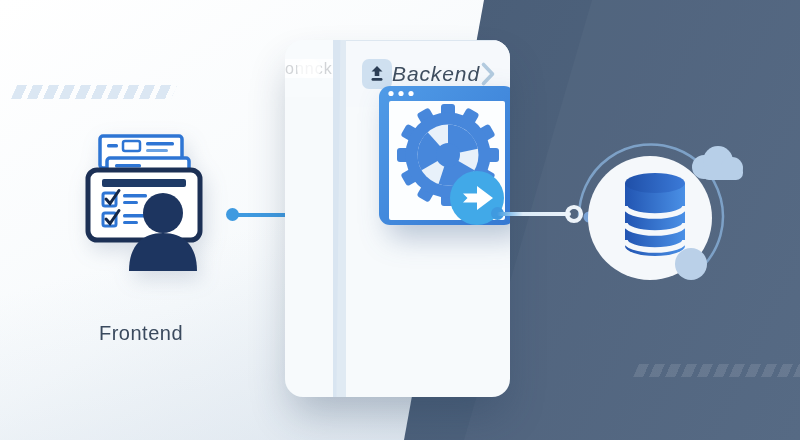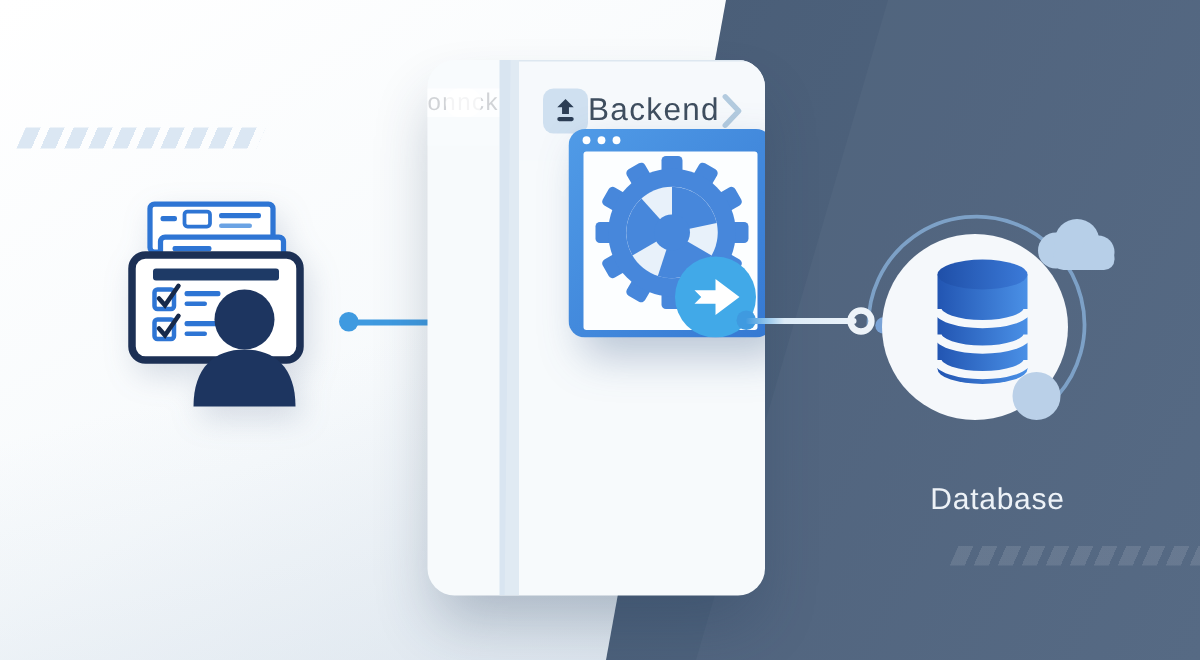--- a/index.html
+++ b/index.html
@@ -60,20 +60,21 @@
   .header-pill.left{left:12px;}
   .header-pill.right{right:12px;}
   .card-body{position:relative;flex:1;background:#d9e5f1;}
   .body-sheen{position:absolute;inset:0;background:rgba(255,255,255,.20);
     clip-path:polygon(58% 0,100% 0,100% 100%,28% 100%);}
   .browser-icon{position:absolute;left:46px;top:46px;filter:drop-shadow(9px 13px 14px rgba(45,80,130,.30));}
   .card-footer{
     height:67px;background:#f6f9fc;display:flex;align-items:center;
     padding:0 14px 0 16px;box-sizing:border-box;cursor:pointer;
     box-shadow:inset 0 1px 0 rgba(205,218,231,.6);
+    font-style:italic;
   }
   .upload-chip{width:30px;height:30px;border-radius:7px;background:#cfe0f0;
     display:flex;align-items:center;justify-content:center;flex:0 0 auto;}
   .footer-label{flex:1;text-align:center;font-size:21px;color:#3f4e5f;letter-spacing:.9px;font-weight:500;}
   .chevron{flex:0 0 auto;display:flex;align-items:center;}
   
   .database-illu{position:absolute;left:556px;top:128px;}
 </style>
 </head>
 <body>
@@ -109,20 +110,21 @@
       <rect x="38" y="85" width="13" height="13" rx="2" fill="#ffffff" stroke="#2e75d4" stroke-width="3"></rect>
       <path d="M41 91 l4 4.5 l9 -13" fill="none" stroke="#16294a" stroke-width="3" stroke-linecap="round"></path>
       <rect x="58" y="86" width="24" height="3.5" rx="1.5" fill="#2e75d4"></rect>
       <rect x="58" y="93" width="15" height="3" rx="1.5" fill="#2e75d4"></rect>
     </g>
     <g>
       <circle cx="98" cy="85" r="20" fill="#1d3560"></circle>
       <path d="M64 143 C64 117 78 105 98 105 C118 105 132 117 132 143 Z" fill="#1d3560"></path>
     </g>
   </svg>
+  <div class="node-label frontend">Frontend</div>
 
   <div class="connector-line left"></div>
   <div class="connector-dot dot-a"></div>
   <div class="connector-dot dot-b"></div>
 
   <div class="card">
     <div class="card-header">
       <div class="header-pill left"></div>
       <div class="header-pill right"></div>
       <span class="card-title">onnck</span>
@@ -219,15 +221,14 @@
     <g>
       <rect x="69" y="55" width="60" height="63" fill="url(#dbGrad)"></rect>
       <ellipse cx="99" cy="118" rx="30" ry="10" fill="url(#dbGrad)"></ellipse>
       <path d="M69 78 A30 10 0 0 0 129 78" fill="none" stroke="#f5f8fb" stroke-width="5.5"></path>
       <path d="M69 95 A30 10 0 0 0 129 95" fill="none" stroke="#f5f8fb" stroke-width="5.5"></path>
       <path d="M69 112 A30 10 0 0 0 129 112" fill="none" stroke="#f5f8fb" stroke-width="5.5"></path>
       <ellipse cx="99" cy="55" rx="30" ry="10" fill="url(#dbGradTop)"></ellipse>
     </g>
     <circle cx="135" cy="136" r="16" fill="#bad0e8"></circle>
   </svg>
-  <div class="node-label database">Database</div>
 
 </div>
 
 </body></html>

